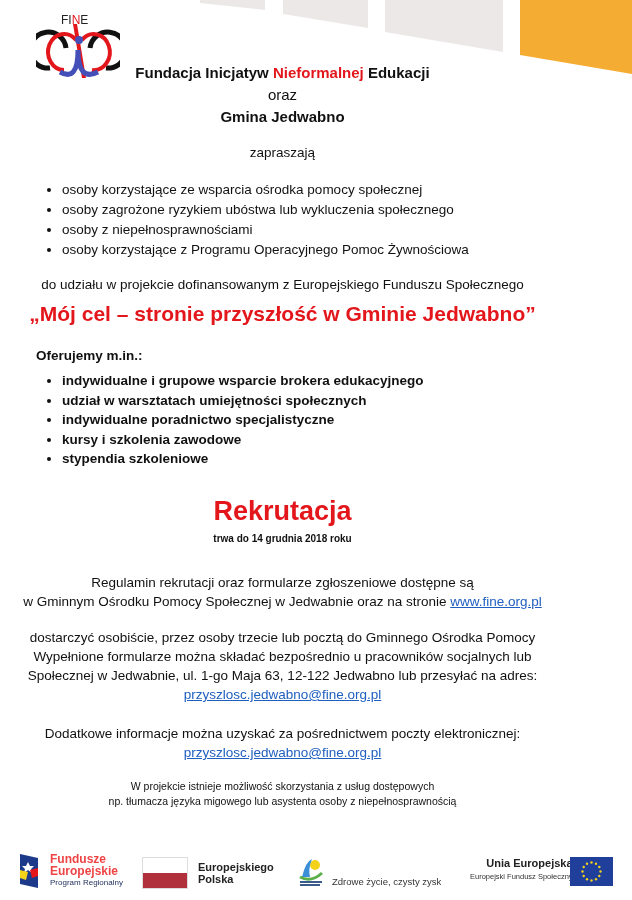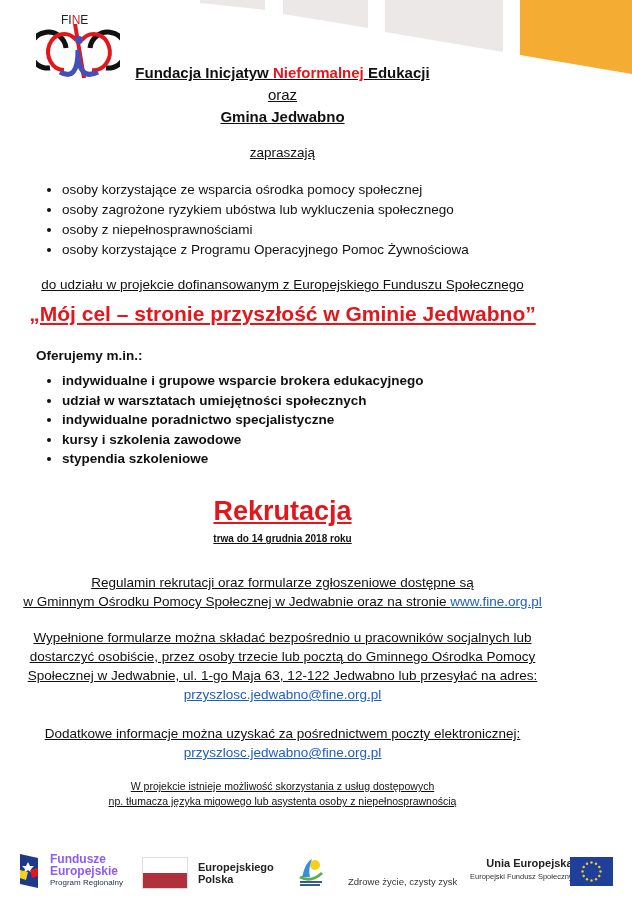--- a/index.html
+++ b/index.html
@@ -1,19 +1,19 @@
 <!DOCTYPE html>
 <html><head>
 <meta charset="utf-8">
 <style>
   html,body{margin:0;padding:0;background:#fff;}
   body{width:632px;height:900px;position:relative;overflow:hidden;font-family:"Liberation Sans",sans-serif;color:#111;}
   .deco{position:absolute;top:0;left:0;width:632px;height:80px;}
   .logo{position:absolute;left:36px;top:10px;width:84px;height:72px;}
-  .center{position:absolute;left:0;width:565px;text-align:center;text-decoration:underline;}
+  .center{position:absolute;left:0;width:565px;text-align:center;}
   .h-org{top:64px;font-size:15px;font-weight:bold;}
   .h-org .red{color:#e3161c;}
   .oraz{top:86px;font-size:15px;}
   .gmina{top:108px;font-size:15px;font-weight:bold;}
   .zapr{top:145px;font-size:13.5px;}
   ul.targets{position:absolute;left:44px;top:180px;margin:0;padding:0 0 0 18px;font-size:13.5px;line-height:20px;list-style:disc;}
   .intro{top:277px;font-size:13.5px;}
   .project{top:302px;font-size:21px;font-weight:bold;color:#e3161c;}
   .offer-h{position:absolute;left:36px;top:348px;font-size:13.5px;font-weight:bold;}
   ul.offers{position:absolute;left:44px;top:371px;margin:0;padding:0 0 0 18px;font-size:13.5px;line-height:19.5px;font-weight:bold;list-style:disc;}
@@ -21,29 +21,29 @@
   .deadline{top:533px;font-size:10px;font-weight:bold;}
   .p{font-size:13.5px;line-height:19px;}
   .p1{top:573px;}
   .p2{top:628px;}
   .p3{top:724px;}
   a.link{color:#1f5fbf;text-decoration:underline;}
   .small{top:779px;font-size:10.5px;line-height:15px;}
   .footer{position:absolute;left:0;top:845px;width:632px;height:50px;}
   .fe{position:absolute;left:16px;top:8px;display:flex;align-items:center;}
   .fe .txt{margin-left:8px;line-height:12px;}
-  .fe .t1{font-size:12px;font-weight:bold;color:#8b5cf6;}
+  .fe .t1{font-size:12px;font-weight:bold;color:#ef4444;}
   .fe .t2{font-size:8px;color:#1d2d5a;}
   .rp{position:absolute;left:142px;top:12px;display:flex;align-items:center;}
   .rp .flag{width:44px;height:30px;border:1px solid #ddd;display:flex;flex-direction:column;}
   .rp .flag .w{flex:1;background:#fff;}
   .rp .flag .r{flex:1;background:#b0313b;}
   .rp .txt{margin-left:10px;font-size:11px;font-weight:bold;line-height:12px;color:#222;}
   .wm{position:absolute;left:298px;top:12px;display:flex;align-items:flex-end;}
-  .wm .txt{margin-left:24px;font-size:9.5px;color:#333;}
+  .wm .txt{margin-left:8px;font-size:9.5px;color:#333;}
   .ue{position:absolute;left:470px;top:12px;text-align:right;}
   .ue .t1{font-size:11px;font-weight:bold;color:#222;}
   .ue .t2{font-size:7.5px;color:#333;margin-top:3px;}
   .euflag{position:absolute;left:570px;top:12px;width:43px;height:29px;background:#1f3f9b;}
 </style>
 </head>
 <body>
 
 <svg class="deco" viewBox="0 0 632 80">
   <polygon points="200,0 265,0 265,10 200,3" fill="#ece8e8"></polygon>
@@ -89,22 +89,22 @@
 
 <div class="center rekr">Rekrutacja</div>
 <div class="center deadline">trwa do 14 grudnia 2018 roku</div>
 
 <div class="center p p1">
   <div>Regulamin rekrutacji oraz formularze zgłoszeniowe dostępne są</div>
   <div><span>w Gminnym Ośrodku Pomocy Społecznej w Jedwabnie oraz na stronie </span><a class="link" href="#">www.fine.org.pl</a></div>
 </div>
 
 <div class="center p p2">
+  <div>dostarczyć osobiście, przez osoby trzecie lub pocztą do Gminnego Ośrodka Pomocy</div>
   <div>Wypełnione formularze można składać bezpośrednio u pracowników socjalnych lub</div>
-  <div>dostarczyć osobiście, przez osoby trzecie lub pocztą do Gminnego Ośrodka Pomocy</div>
   <div>Społecznej w Jedwabnie, ul. 1-go Maja 63, 12-122 Jedwabno lub przesyłać na adres:</div>
   <div><a class="link" href="#">przyszlosc.jedwabno@fine.org.pl</a></div>
 </div>
 
 <div class="center p p3">
   <div>Dodatkowe informacje można uzyskać za pośrednictwem poczty elektronicznej:</div>
   <div><a class="link" href="#">przyszlosc.jedwabno@fine.org.pl</a></div>
 </div>
 
 <div class="center small">

